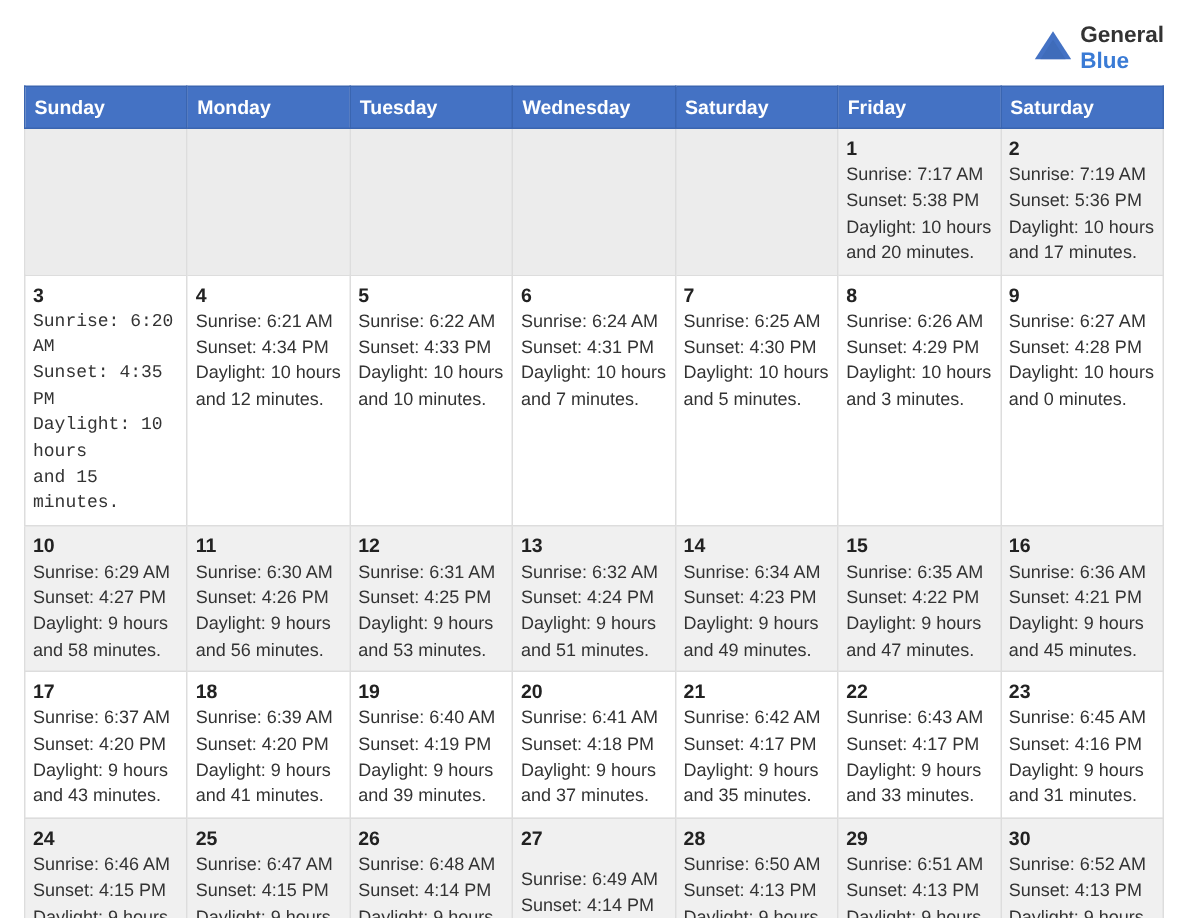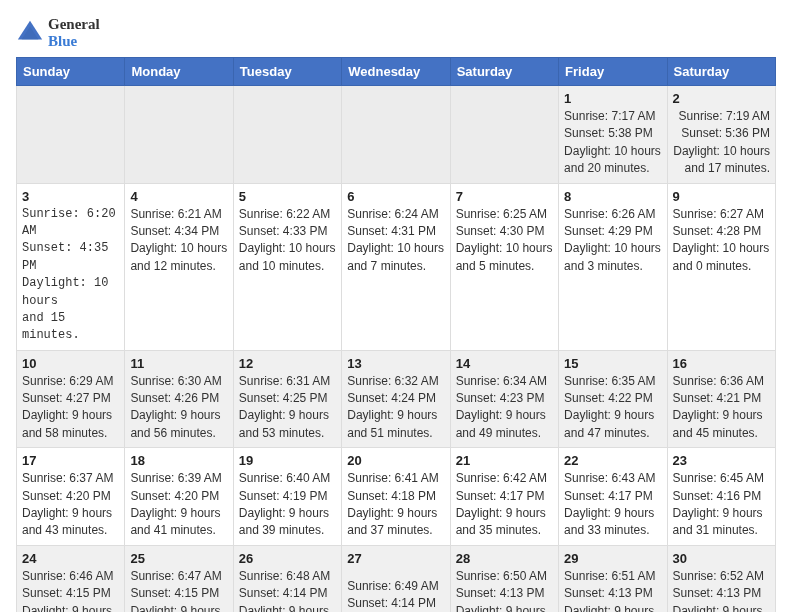--- a/index.html
+++ b/index.html
@@ -6,23 +6,22 @@
     body {
       font-family: Arial, sans-serif;
       background: #fff;
       width: 792px;
       min-height: 612px;
       padding: 16px;
     }
     .header-section {
       display: flex;
       align-items: flex-start;
-      justify-content: space-between;
+      justify-content: flex-end;
       margin-bottom: 8px;
-      font-family: Liberation Serif, serif;
     }
     .logo {
       display: flex;
       align-items: center;
       gap: 4px;
     }
     .logo-text {
       display: flex;
       flex-direction: column;
       line-height: 1.1;
@@ -136,21 +135,21 @@
         <td class="empty"></td>
         <td>
           <div class="day-number">1</div>
           <div class="day-info" style="white-space: pre-line;">Sunrise: 7:17 AM
 Sunset: 5:38 PM
 Daylight: 10 hours
 and 20 minutes.</div>
         </td>
         <td>
           <div class="day-number">2</div>
-          <div class="day-info" style="white-space: pre-line; text-align: right;">Sunrise: 7:19 AM
+          <div class="day-info" style="white-space: pre-line;">Sunrise: 7:19 AM
 Sunset: 5:36 PM
 Daylight: 10 hours
 and 17 minutes.</div>
         </td>
       </tr>
       <tr>
         <td>
           <div class="day-number">3</div>
           <div class="day-info" style="white-space: pre-line; font-family: Liberation Mono, monospace;">Sunrise: 6:20 AM
 Sunset: 4:35 PM

